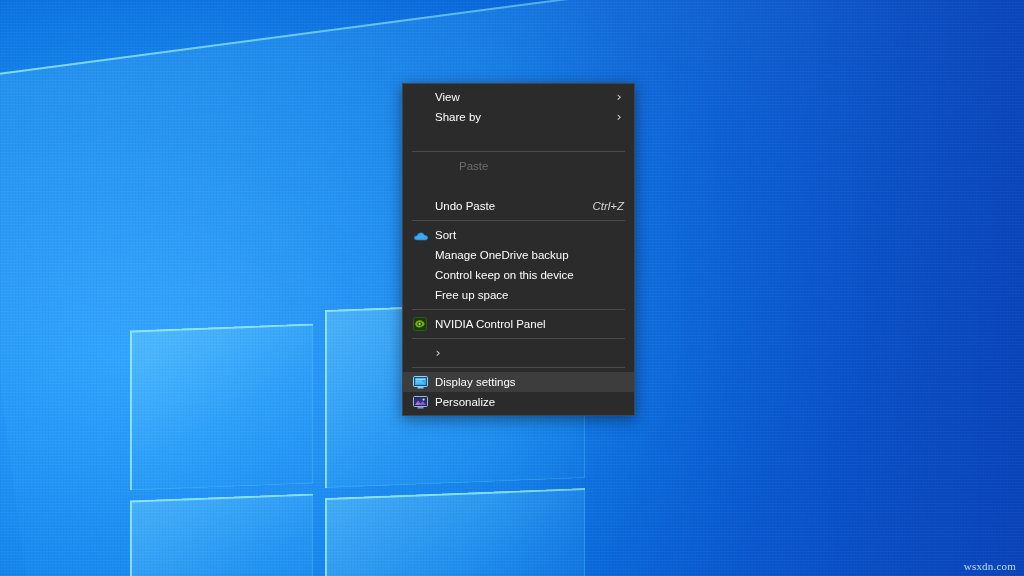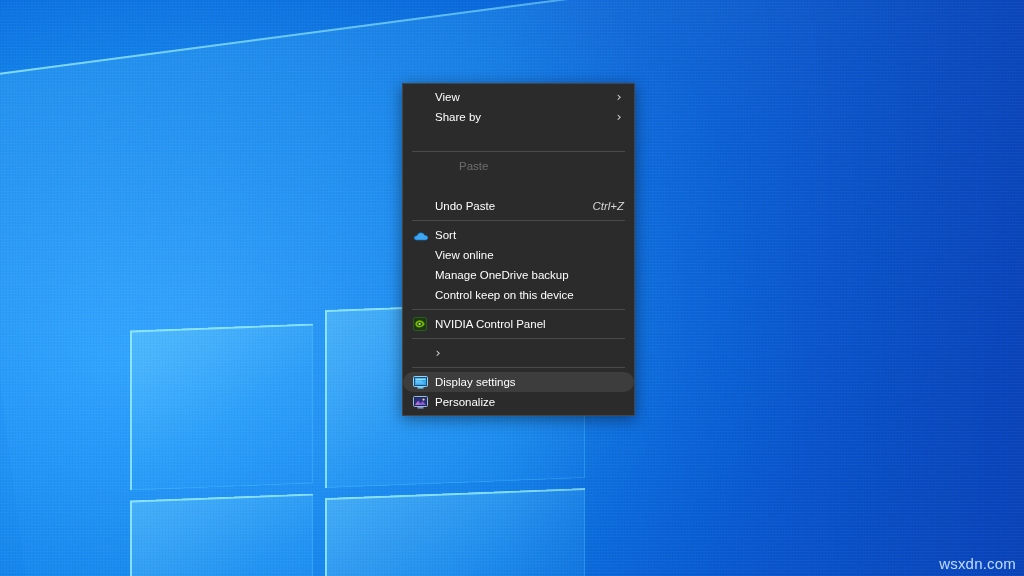--- a/index.html
+++ b/index.html
@@ -99,21 +99,21 @@
     display: flex;
     align-items: center;
     height: 20px;
     padding: 0 8px 0 0;
     color: #ffffff;
     font-size: 11.5px;
     line-height: 20px;
     white-space: nowrap;
     cursor: default;
   }
-  .menu-item.selected { background: #3d3d3d; border-radius: 10px; }
+  .menu-item.selected { background: #3d3d3d; }
   .menu-item.disabled { color: #6d6d6d; gap: 24px; }
 
   .mi-icon {
     width: 22px;
     min-width: 22px;
     height: 20px;
     margin-left: 6px;
     display: flex;
     align-items: center;
     justify-content: center;
@@ -147,22 +147,22 @@
 
   
   .icon-svg { display: block; }
 
   
   #watermark {
     position: absolute;
     right: 8px;
     bottom: 4px;
     color: #cfe6ff;
-    font-size: 15px;
-    font-family: Liberation Sans, sans-serif;
+    font-size: 11px;
+    font-family: Liberation Serif, serif;
     letter-spacing: 0.2px;
     opacity: 0.92;
   }
 </style>
 </head>
 <body>
 
 <div id="desktop">
 
   <div class="wp-base"></div>
@@ -210,29 +210,29 @@
         <span class="mi-icon">
           <svg class="icon-svg" width="15" height="11" viewBox="0 0 15 11">
             <path d="M4.2 10.2h8.1c1.5 0 2.7-1.1 2.7-2.5s-1.2-2.5-2.7-2.5c-.2 0-.4 0-.6.1C11.2 3.6 9.7 2.5 8 2.5c-1.9 0-3.5 1.3-3.9 3.1-.1 0-.2 0-.3 0C2.2 5.6 1 6.6 1 7.9s1.2 2.3 3.2 2.3z" fill="#1b8ae0"></path>
             <path d="M4.4 9.4h7.9c1.1 0 2-.8 2-1.8s-.9-1.8-2-1.8c-.3 0-.5 0-.8.1-.4-1.5-1.8-2.6-3.4-2.6-1.6 0-3 1.1-3.4 2.6-.1 0-.2 0-.3 0-1.2 0-2.1.8-2.1 1.8s.9 1.7 2.1 1.7z" fill="#3fa7f0"></path>
           </svg>
         </span>
         <span class="mi-label">Sort</span>
       </div>
       <div class="menu-item">
         <span class="mi-icon"></span>
-        <span class="mi-label">View online</span>
-      </div>
-      <div class="menu-item">
-        <span class="mi-icon"></span>
         <span class="mi-label">Manage OneDrive backup</span>
       </div>
       <div class="menu-item">
         <span class="mi-icon"></span>
         <span class="mi-label">Control keep on this device</span>
+      </div>
+      <div class="menu-item">
+        <span class="mi-icon"></span>
+        <span class="mi-label">Free up space</span>
       </div>
       <div class="separator"></div>
       <div class="menu-item">
         <span class="mi-icon">
           <svg class="icon-svg" width="14" height="14" viewBox="0 0 14 14">
             <rect x="0.5" y="0.5" width="13" height="13" rx="1" fill="#1d3a14" stroke="#2c5a1e"></rect>
             <path d="M5.6 3.4C3.6 3.9 2.3 5.3 2.3 7c0 1.9 1.7 3.4 4.1 3.4 2.6 0 4.7-1.6 5.3-3.6-.8-1.9-3-3.5-5.5-3.5-.2 0-.4 0-.6.1zm.9 1.5c1.3 0 2.5.8 3 2-.5 1.2-1.7 2-3 2-1.3 0-2.3-.8-2.3-1.9s1-2.1 2.3-2.1z" fill="#76b900"></path>
             <ellipse cx="6.6" cy="7" rx="1.1" ry="1.2" fill="#b6e36a"></ellipse>
           </svg>
         </span>

